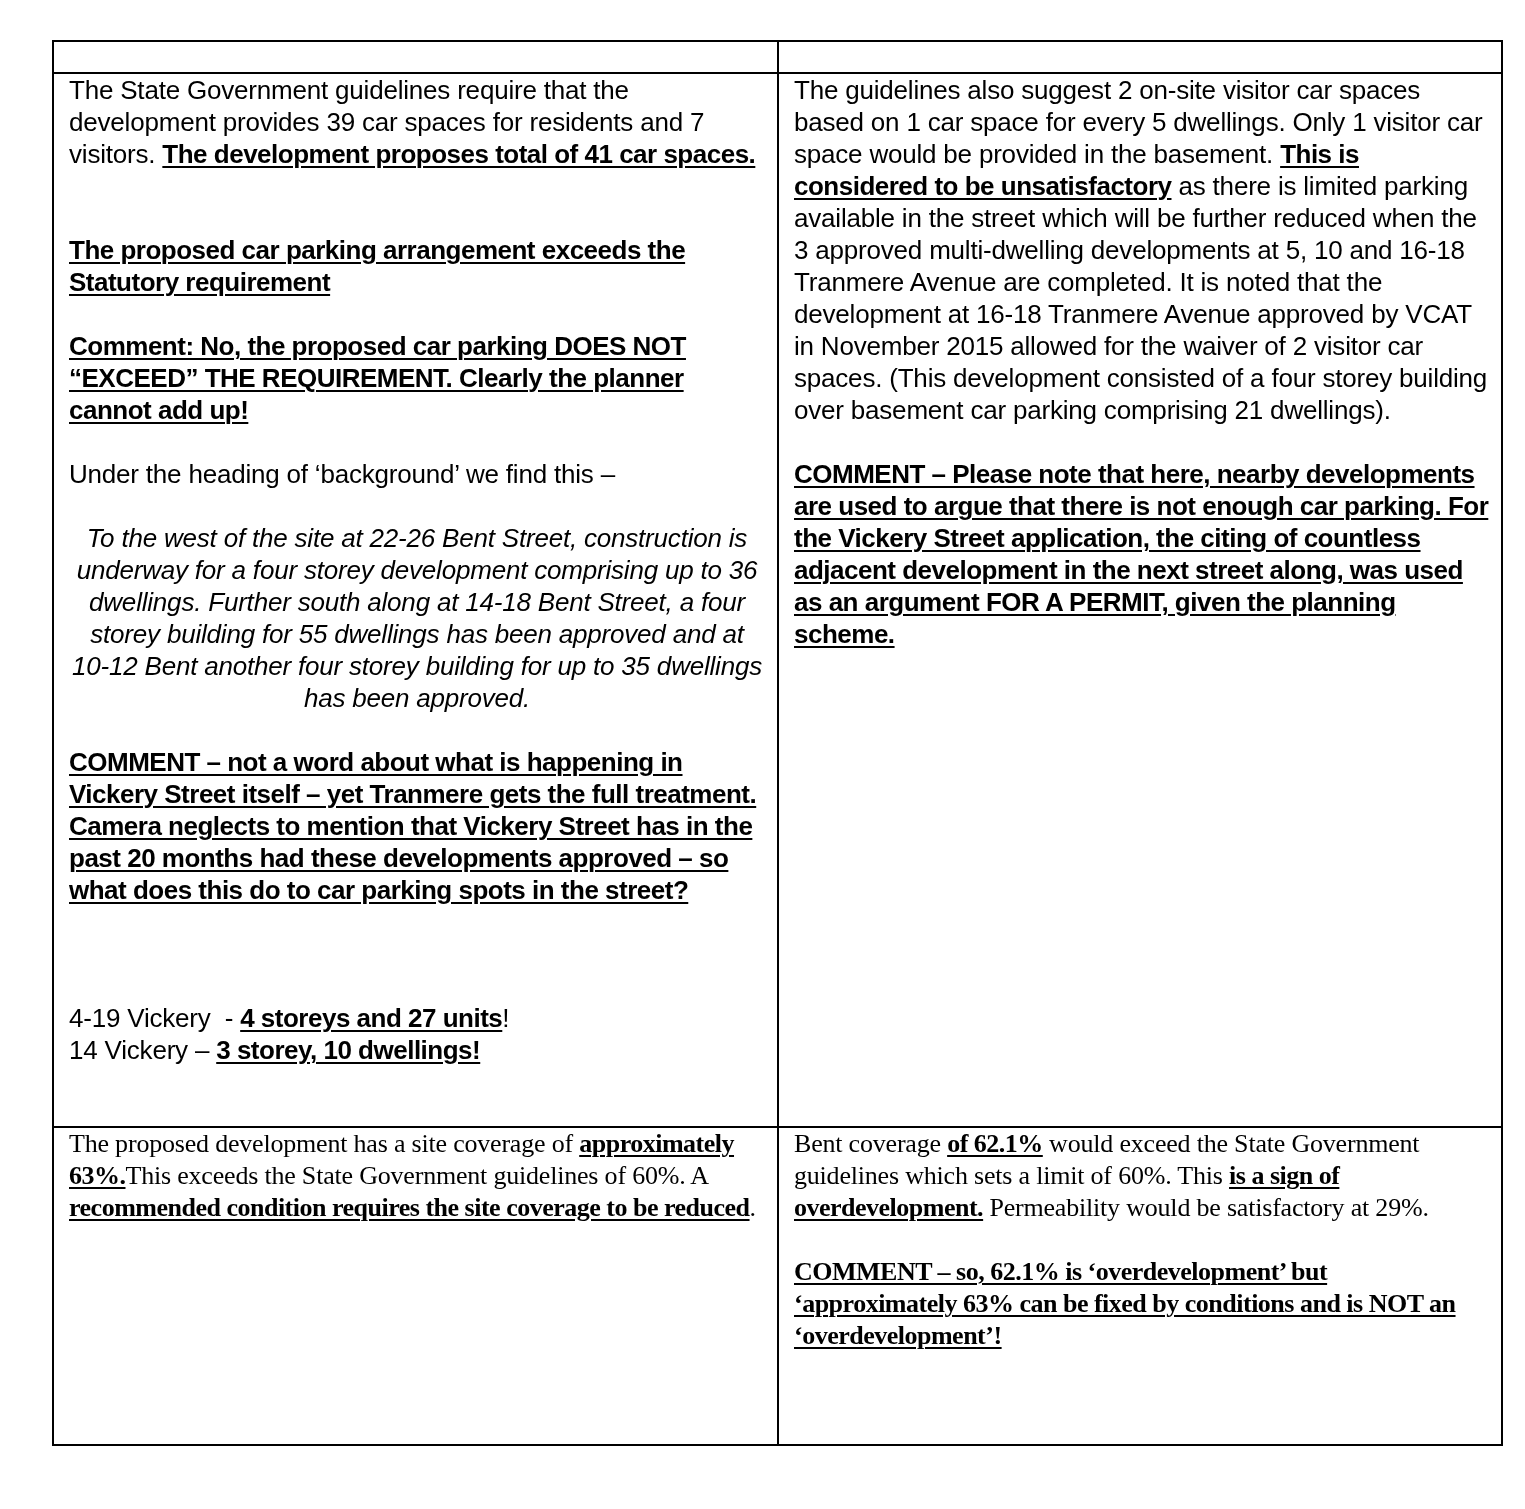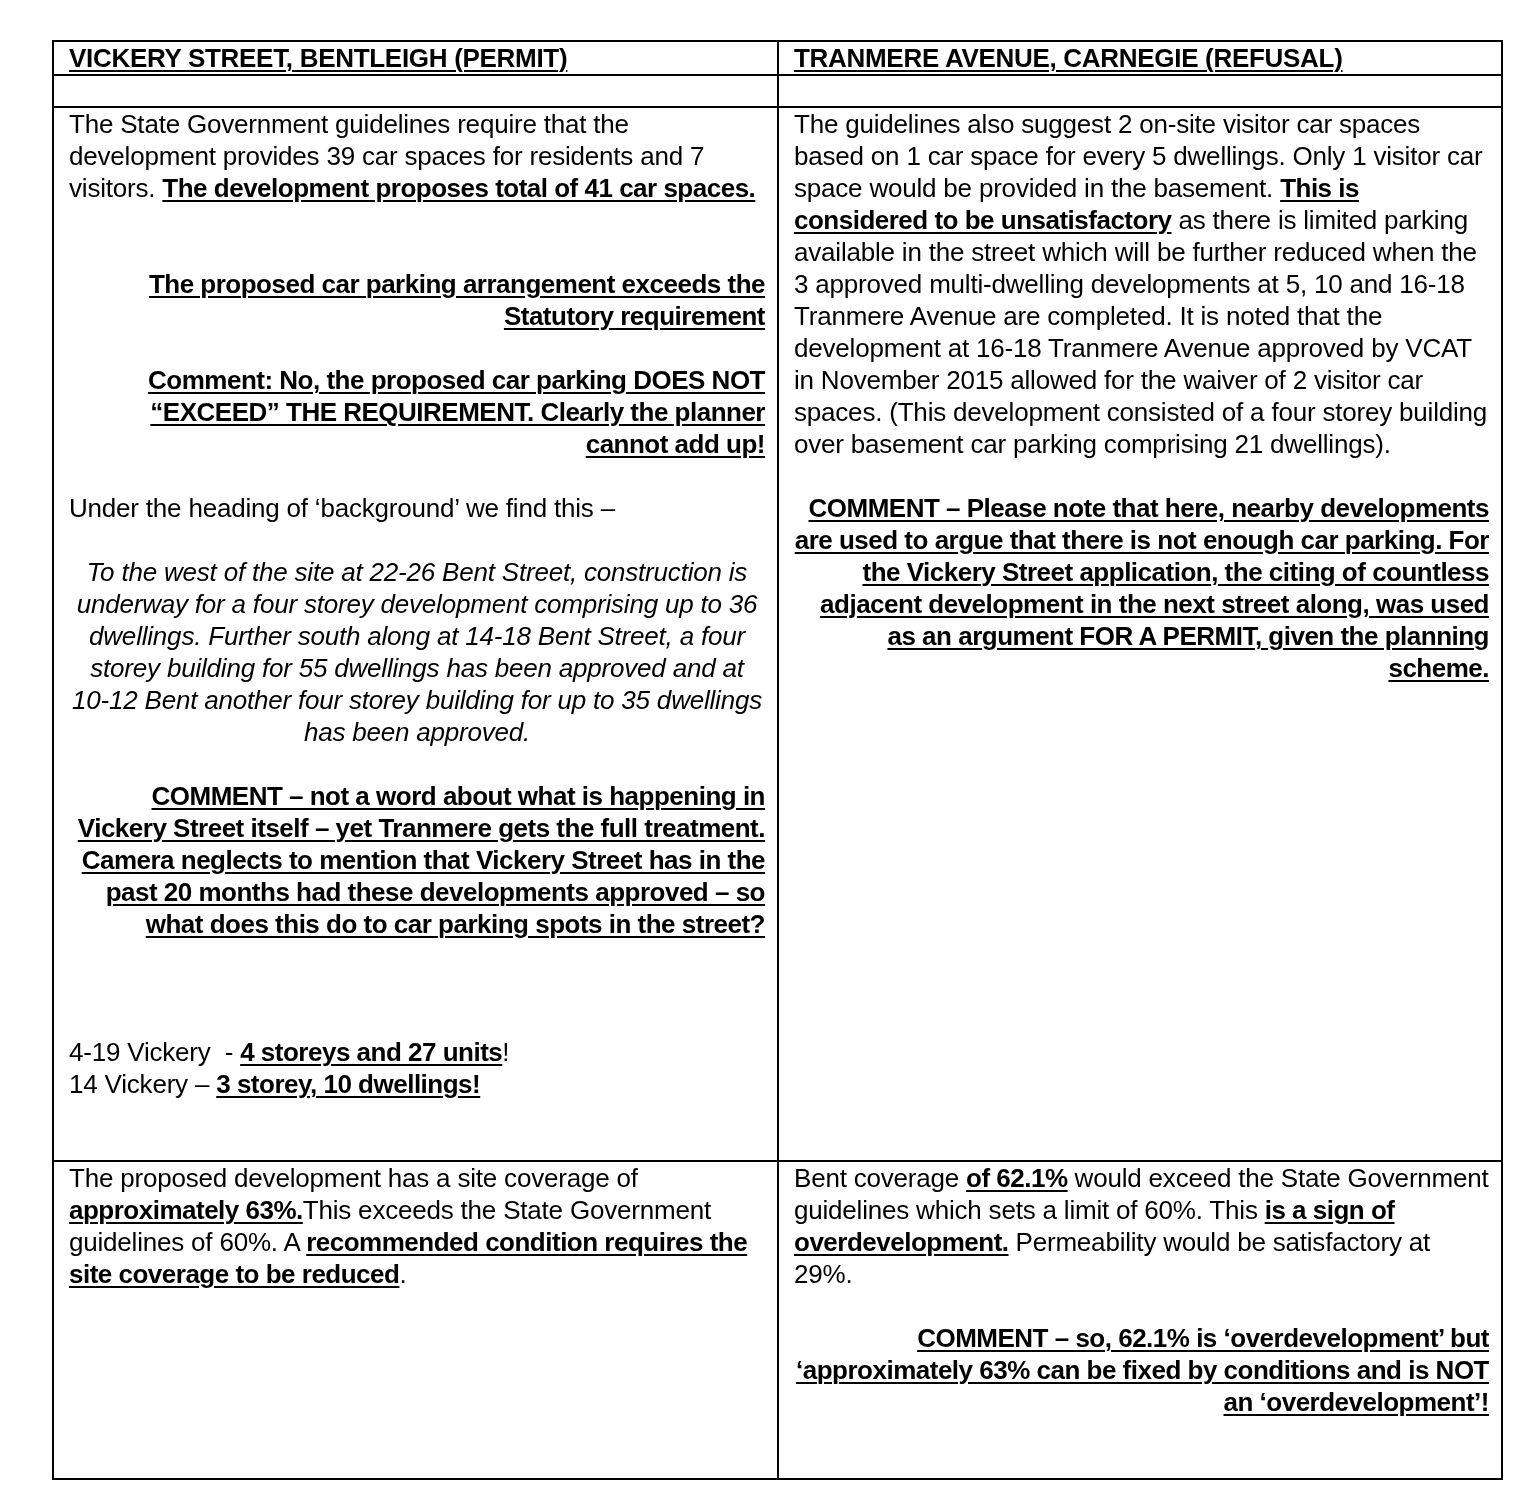--- a/index.html
+++ b/index.html
@@ -19,53 +19,44 @@
       border: 2px solid #000000;
       vertical-align: top;
       padding: 0 12px 0 15px;
       word-wrap: break-word;
     }
     .doc-table col.c1 { width: 725px; }
     .doc-table col.c2 { width: 724px; }
     tr.hdr td { height: 30px; padding-top: 0; padding-bottom: 0; }
     tr.blank td { height: 30px; }
     tr.row-parking td { height: 1052px; }
-    tr.row-coverage td { height: 316px; }
+    tr.row-coverage td { height: 316px; font-family: Liberation Serif, serif; }
     .hdr-text { font-weight: bold; text-decoration: underline; text-decoration-thickness: 2px; text-underline-offset: 3px; letter-spacing: -0.3px; }
     p { margin: 0; }
     .gap { height: 32px; }
     .gap2 { height: 64px; }
     .bu {
       font-weight: bold;
       text-decoration: underline;
       text-decoration-thickness: 2px;
       text-underline-offset: 3px;
-      text-align: right;
     }
     .it { font-style: italic; text-align: center; }
     .body-text { font-weight: normal; letter-spacing: -0.2px; }
     .bold-text { letter-spacing: -0.5px; }
   </style>
 </head>
 <body>
 
 <table class="doc-table">
   <colgroup>
       <col class="c1">
       <col class="c2">
     </colgroup>
   <tbody>
-      <tr class="hdr">
-    <td>
-      <span class="hdr-text">VICKERY STREET, BENTLEIGH (PERMIT)</span>
-    </td>
-    <td>
-      <span class="hdr-text">TRANMERE AVENUE, CARNEGIE (REFUSAL)</span>
-    </td>
-  </tr>
   <tr class="blank">
     <td></td>
     <td></td>
   </tr>
   <tr class="row-parking">
     <td class="body-text">
       <p><span>The State Government guidelines require that the development provides 39 car spaces for residents and 7 visitors. </span><span class="bu bold-text">The development proposes total of 41 car spaces.</span></p>
       <div class="gap2"></div>
       <p class="bu bold-text">The proposed car parking arrangement exceeds the Statutory requirement</p>
       <div class="gap"></div>

